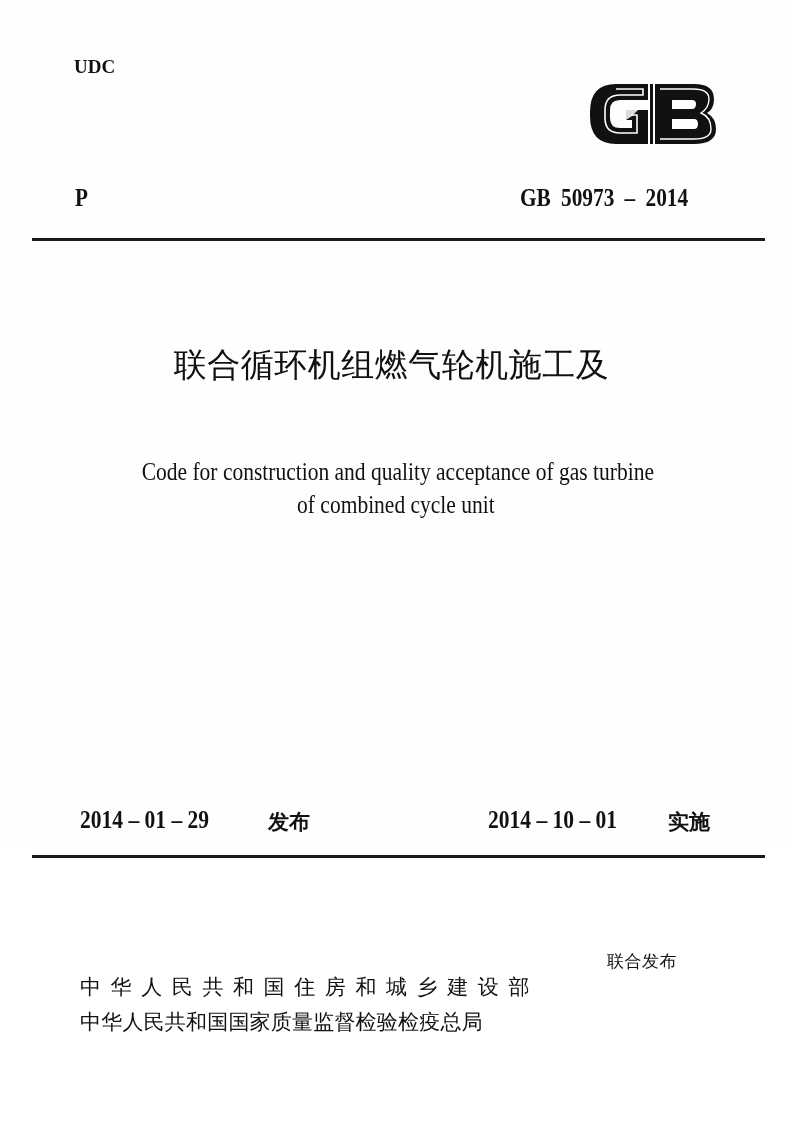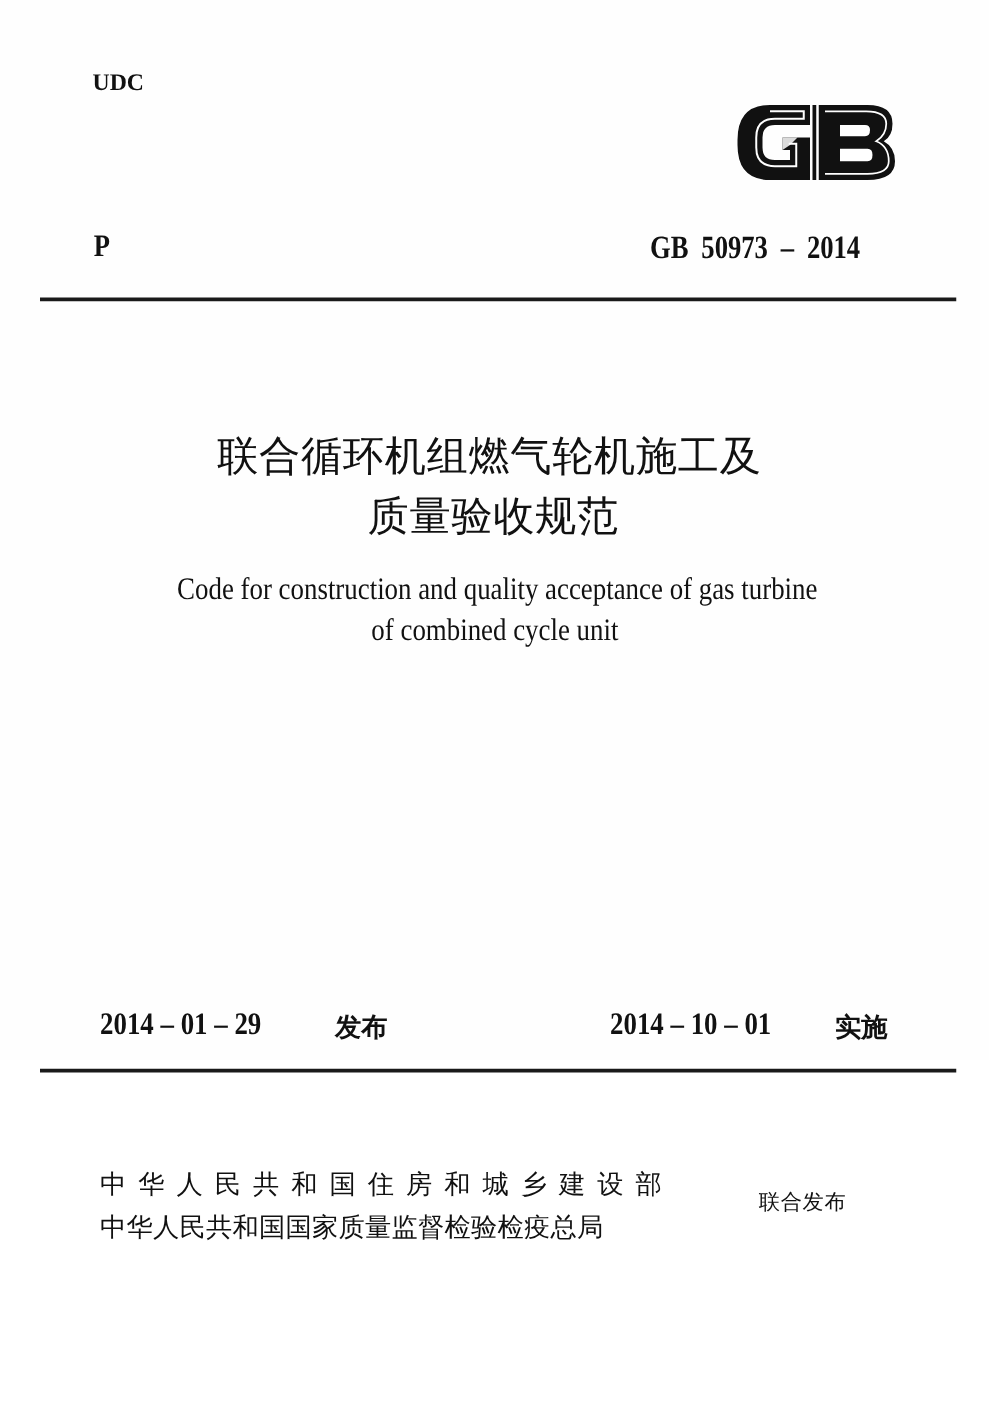--- a/index.html
+++ b/index.html
@@ -113,20 +113,21 @@
       top: 2px;
     }
     .issue-date { left: 80px; }
     .issue-date .label { left: 188px; }
     .effective-date { left: 488px; text-align: right; }
     .effective-date .label { left: 180px; }
 
     .issuer {
       font-family: "DejaVu Sans", "Liberation Sans", sans-serif;
       font-size: 21px;
+      margin-top: 40px;
     }
     .issuer.line1 { left: 80px; top: 933px; letter-spacing: 9.6px; }
     .issuer.line2 { left: 80px; top: 968px; letter-spacing: 0.2px; }
     .joint-label {
       left: 607px; top: 950px;
       font-family: "DejaVu Sans", "Liberation Sans", sans-serif;
       font-size: 17px;
       letter-spacing: 0.5px;
     }
   </style>
@@ -154,21 +155,20 @@
     </svg>
   </div>
 
   <div class="abs category">P</div>
 
   <div class="abs std-code">GB 50973 – 2014</div>
 
   <div class="rule top"></div>
 
   <div class="abs title-cn line1">联合循环机组燃气轮机施工及</div>
-  <div class="abs title-cn line2">质量验收规范</div>
 
   <div class="abs title-en line1">
     <span>Code for construction and quality acceptance of gas turbine</span>
   </div>
   <div class="abs title-en line2">
     <span>of combined cycle unit</span>
   </div>
 
   <div class="abs date-row issue-date">
     <span class="num">2014 – 01 – 29</span>

